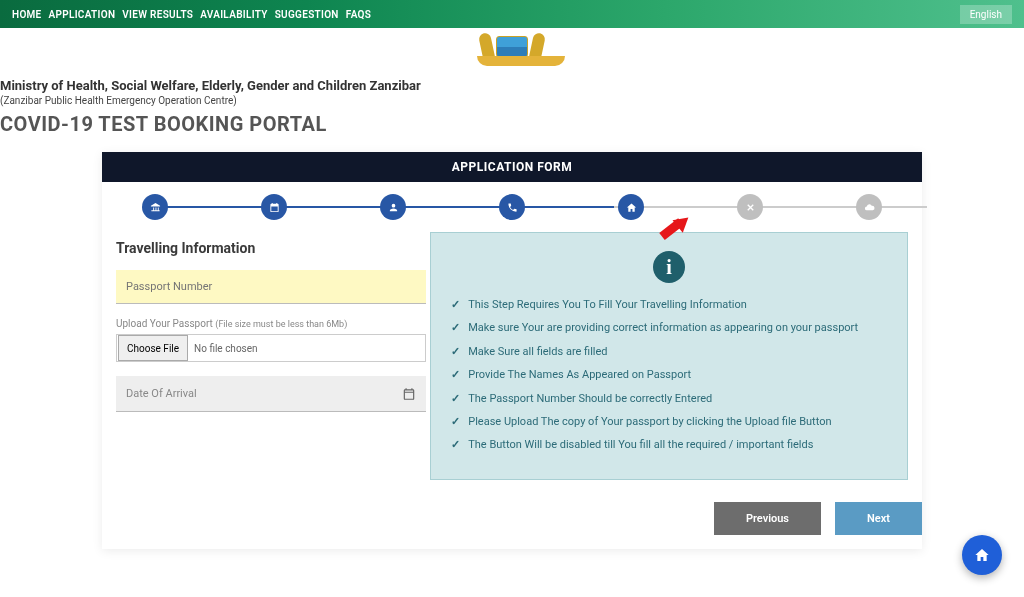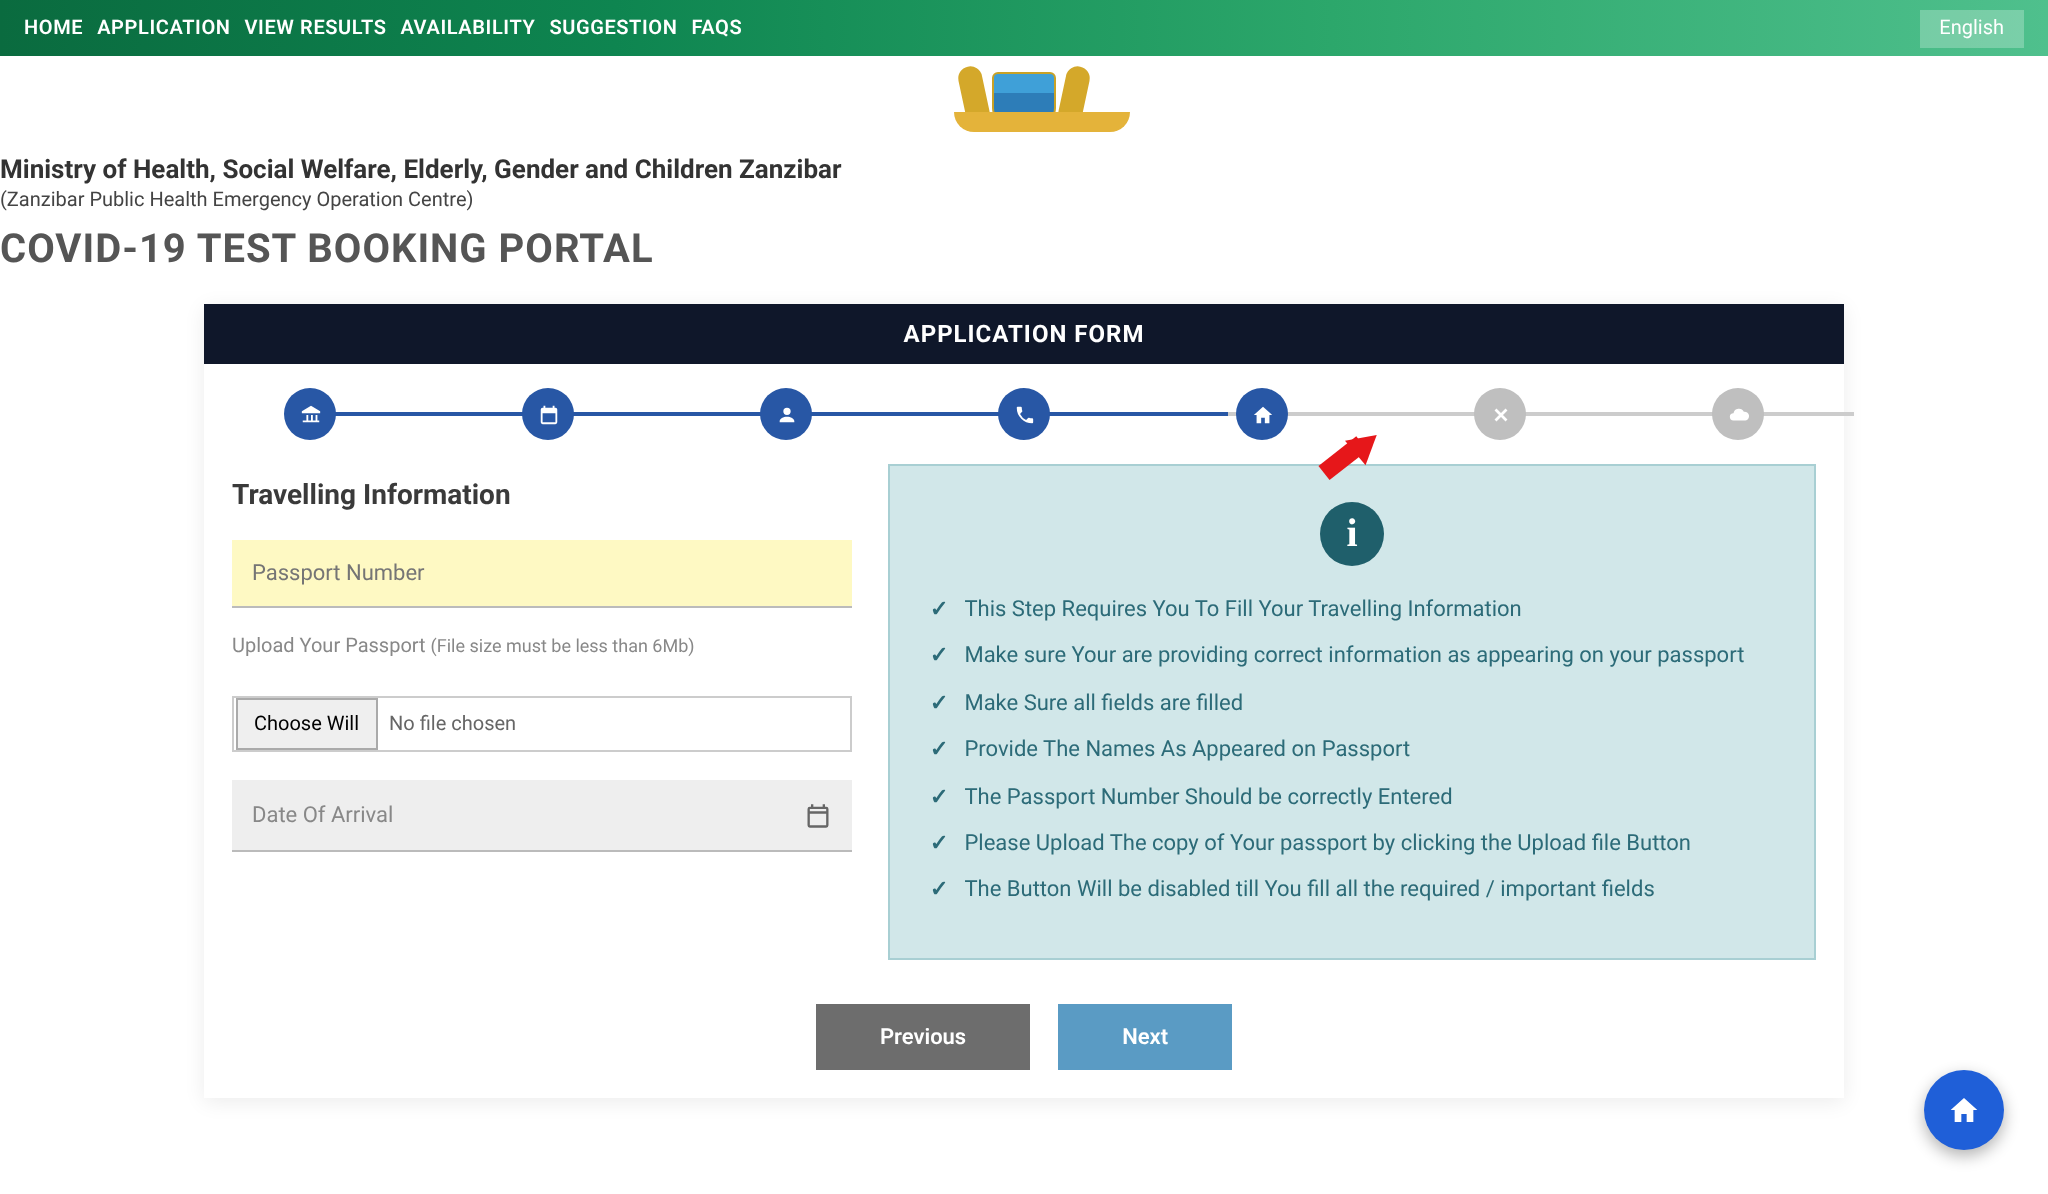--- a/index.html
+++ b/index.html
@@ -26,40 +26,40 @@
 .line-todo{background:#ccc;left:512px;width:313px}
 .steps{display:flex;justify-content:space-between;width:100%;position:relative;z-index:1}
 .step{width:26px;height:26px;border-radius:50%;display:flex;align-items:center;justify-content:center;color:#fff}
 .step.done,.step.active{background:#2857a5}
 .step.todo{background:#bfbfbf}
 .step svg{width:11px;height:11px;fill:#fff}
 .arrow{position:absolute;left:555px;top:40px;z-index:3}
 .arrow-shape{width:34px;height:26px;position:relative}
 .arrow-shape::before{content:"";position:absolute;left:5px;top:10px;width:24px;height:9px;background:#e6171a;transform:rotate(-38deg);transform-origin:left center}
 .arrow-shape::after{content:"";position:absolute;left:18px;top:-7px;width:0;height:0;border-left:8px solid transparent;border-right:8px solid transparent;border-bottom:14px solid #e6171a;transform:rotate(50deg)}
-.body-row{display:flex;padding:0 14px 14px;gap:18px}
+.body-row{display:flex;padding:0 14px 14px;gap:4px}
 .left-col{width:310px}
 .section-heading{font-size:14px;font-weight:700;color:#3a3a3a;margin:8px 0 14px}
 .field{margin-bottom:14px}
 .text-input{width:100%;height:34px;background:#fef9c3;border:none;border-bottom:1px solid #bbb;padding:12px 10px;font-size:11px;color:#888}
-.upload-label{font-size:10px;color:#888;margin-bottom:19px;display:block}
+.upload-label{font-size:10px;color:#888;margin-bottom:5px;display:block}
 .upload-label small{font-size:9px}
 .file-wrap{display:flex;align-items:center;border:1px solid #ccc;height:28px;width:100%;background:#fff}
 .choose-btn{height:26px;background:#efefef;border:1px solid #aaa;font-size:10px;padding:0 8px;margin-left:1px;cursor:pointer}
 .file-text{font-size:10px;color:#666;margin-left:6px}
 .date-input{width:100%;height:36px;background:#eee;border:none;border-bottom:1px solid #bbb;padding:0 10px;font-size:11px;color:#888;display:flex;align-items:center;justify-content:space-between}
 .cal-icon{width:14px;height:14px;fill:#666}
 .right-col{flex:1;background:#d1e7e9;border:1px solid #a8cfd3;padding:18px 20px;margin-top:0}
 .info-icon-wrap{text-align:center;margin-bottom:14px}
 .info-circle{width:32px;height:32px;border-radius:50%;background:#1f5f6b;display:inline-flex;align-items:center;justify-content:center}
 .info-circle span{color:#fff;font-family:Georgia,serif;font-size:20px;font-weight:700}
 .tip-list{list-style:none}
 .tip-list li{display:flex;align-items:flex-start;gap:8px;font-size:11px;color:#2c6b78;margin-bottom:8px;line-height:1.4}
 .check{color:#2c6b78;font-weight:700;flex-shrink:0;font-size:11px}
-.footer-btns{display:flex;justify-content:center;gap:14px;padding:8px 0 14px}
+.footer-btns{display:flex;justify-content:flex-end;gap:14px;padding:8px 0 14px}
 .btn{border:none;color:#fff;font-size:11px;font-weight:600;padding:10px 32px;cursor:pointer}
 .btn-prev{background:#6d6d6d}
 .btn-next{background:#5a9bc4}
 .fab{position:fixed;right:22px;bottom:22px;width:40px;height:40px;border-radius:50%;background:#1f5fd8;display:flex;align-items:center;justify-content:center;box-shadow:0 3px 8px rgba(0,0,0,.3);cursor:pointer}
 .fab svg{width:16px;height:16px;fill:#fff}
 </style>
 </head>
 <body>
 
 <div class="navbar">
@@ -134,21 +134,21 @@
 
   <div class="body-row">
     <div class="left-col">
       <div class="section-heading">Travelling Information</div>
       <div class="field">
         <input class="text-input" placeholder="Passport Number" style="">
       </div>
       <div class="field">
         <span class="upload-label"><span>Upload Your Passport </span><small>(File size must be less than 6Mb)</small></span>
         <div class="file-wrap">
-          <button class="choose-btn">Choose Will</button>
+          <button class="choose-btn">Choose File</button>
           <span class="file-text">No file chosen</span>
         </div>
       </div>
       <div class="field">
         <div class="date-input">
           <span>Date Of Arrival</span>
           <svg class="cal-icon" viewBox="0 0 24 24">
               <path d="M19 4h-1V2h-2v2H8V2H6v2H5a2 2 0 00-2 2v14a2 2 0 002 2h14a2 2 0 002-2V6a2 2 0 00-2-2zm0 16H5V10h14v10zM5 8V6h14v2H5z"></path>
             </svg>
         </div>

